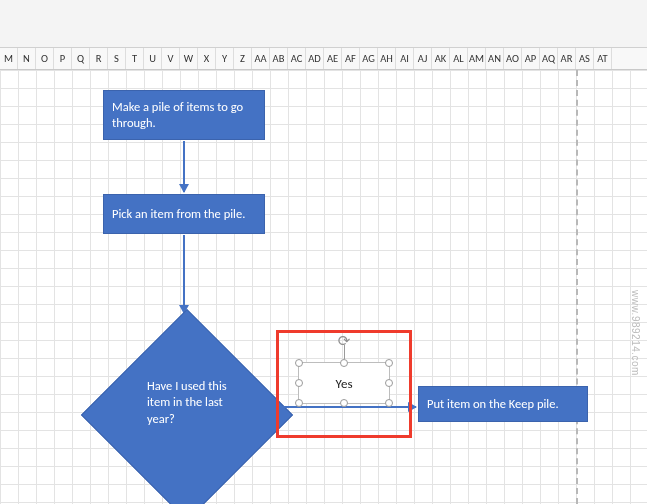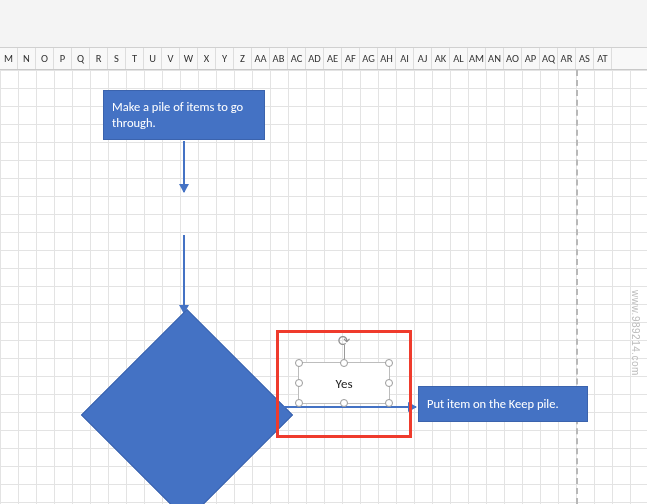--- a/index.html
+++ b/index.html
@@ -220,24 +220,28 @@
 <div class="sheet">
   <div class="page-break"></div>
   <div class="watermark">www.989214.com</div>
 
   <div class="shape process1">
       <span>Make a pile of items to go through.</span>
     </div>
 
   <div class="arrow-v arrow1"></div>
 
+  <div class="shape process2">
+      <span>Pick an item from the pile.</span>
+    </div>
 
   <div class="arrow-v arrow2"></div>
 
   <div class="decision"></div>
+  <div class="decision-label">Have I used this item in the last year?</div>
 
   <div class="arrow-h arrow3"></div>
 
   <div class="shape process3">
       <span>Put item on the Keep pile.</span>
     </div>
 
   <div class="textbox">
     <span>Yes</span>
     <div class="handle h-tl"></div>

